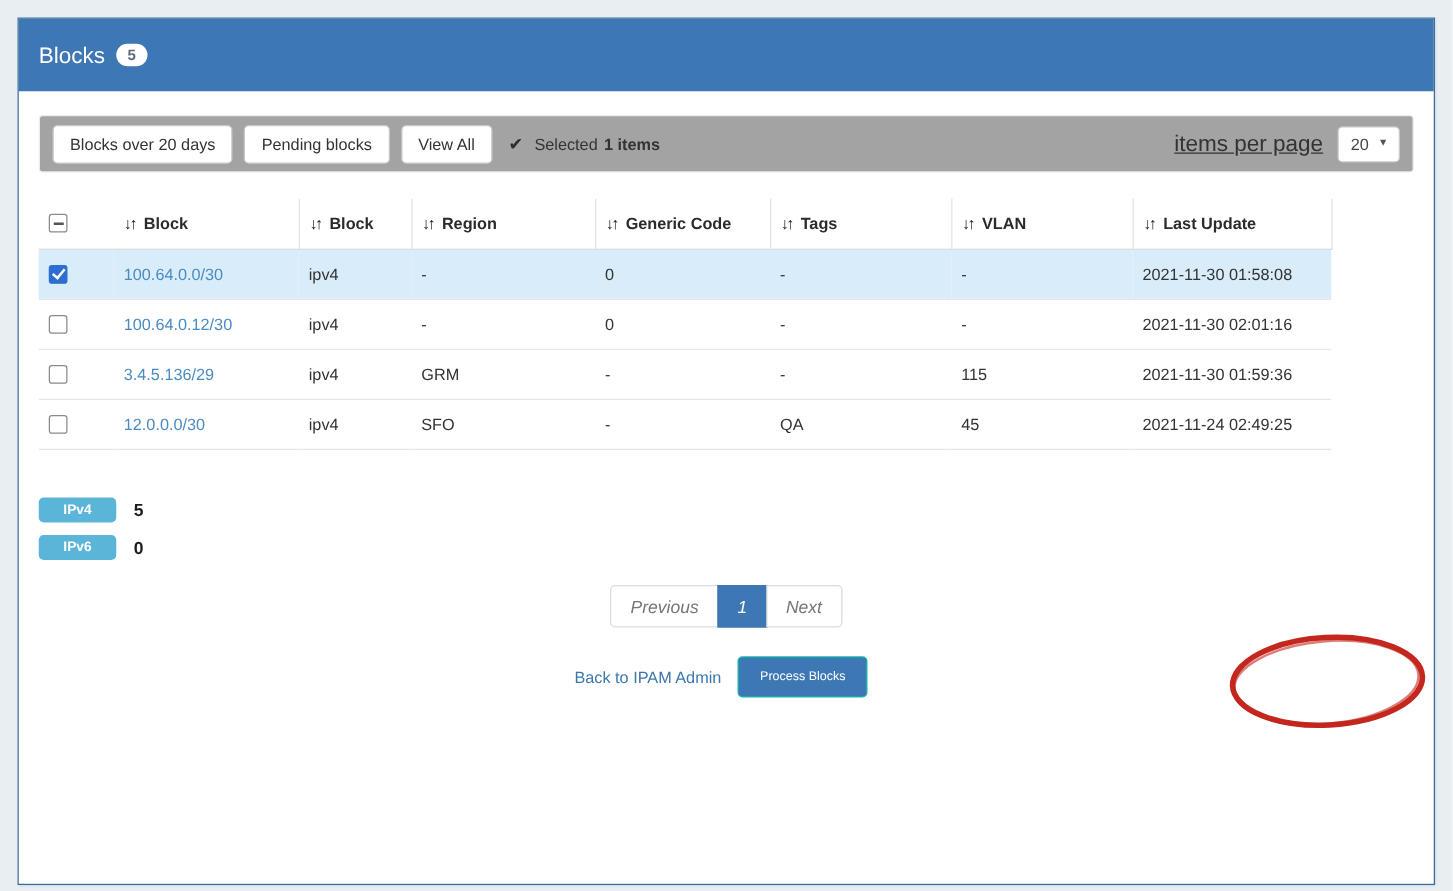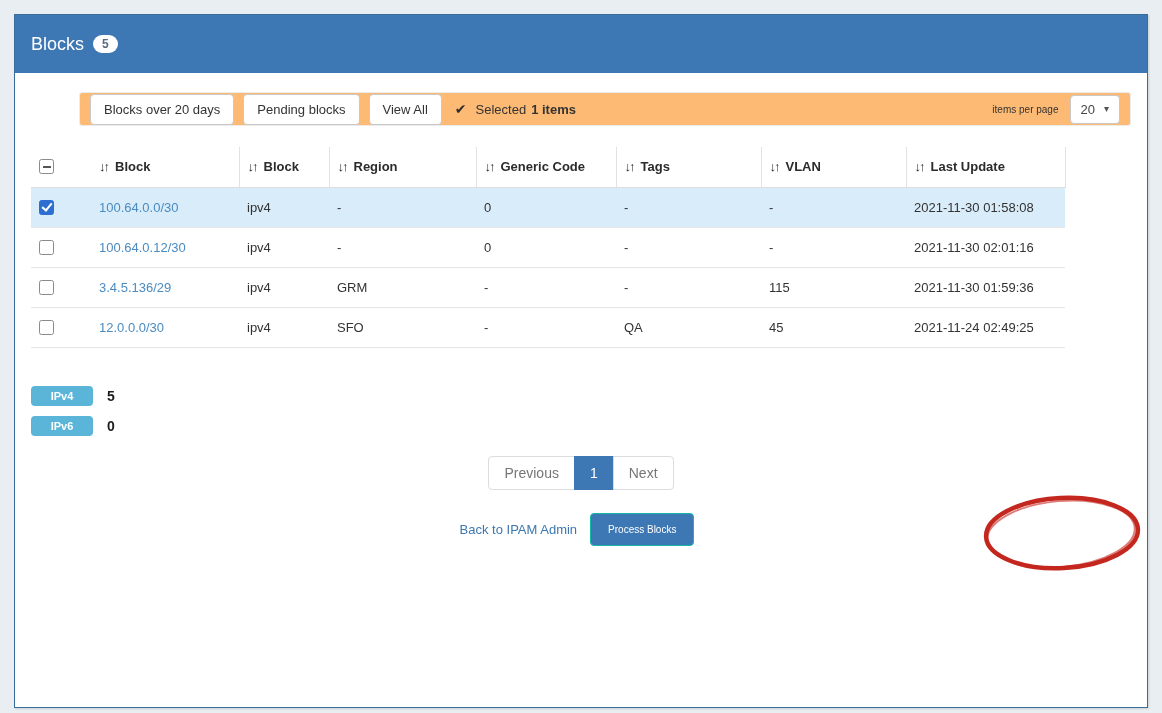--- a/index.html
+++ b/index.html
@@ -44,28 +44,27 @@
     font-weight:bold;
     border-radius:11px;
     padding:3px 9px;
     margin-left:9px;
     line-height:1;
   }
   .panel-body{padding:0 16px;}
   
   .toolbar{
     margin-top:19px;
-    background:#fdba74;
+    background:#a3a3a3;
     border:1px solid #ececec;
     border-radius:3px;
     padding:8px 10px;
     display:flex;
     align-items:center;
-    height:34px;
-    margin-left:48px;
+    height:46px;
   }
   .tb-btn{
     background:#fff;
     border:1px solid #c8c8c8;
     border-radius:4px;
     color:#333;
     font-family:"Liberation Sans", sans-serif;
     font-size:13px;
     padding:7px 13px;
     margin-right:9px;
@@ -74,21 +73,21 @@
   .sel-wrap{
     display:flex;
     align-items:center;
     font-size:13px;
     color:#333;
     margin-left:4px;
     gap:5px;
   }
   .check-icon{font-size:14px;color:#2e2e2e;margin-right:4px;}
   .spacer{flex:1;}
-  .ipp-label{font-size:10px;color:#333;margin-right:11px;}
+  .ipp-label{font-size:18px;color:#333;margin-right:11px;text-decoration:underline;}
   .ipp-select{
     background:#fff;
     border:1px solid #c8c8c8;
     border-radius:4px;
     padding:6px 10px;
     display:flex;
     align-items:center;
     gap:9px;
     font-size:13px;
     color:#444;
@@ -191,20 +190,21 @@
   }
   .page-item{
     border:1px solid #dcdcdc;
     background:#fff;
     color:#767676;
     font-size:14px;
     padding:9px 15px;
     margin-left:-1px;
     cursor:pointer;
     line-height:1;
+    font-style:italic;
   }
   .page-item.first{border-radius:4px 0 0 4px;margin-left:0;}
   .page-item.last{border-radius:0 4px 4px 0;}
   .page-item.active{
     background:var(--header-blue);
     border-color:var(--header-blue);
     color:#fff;
   }
   
   .footer-actions{

